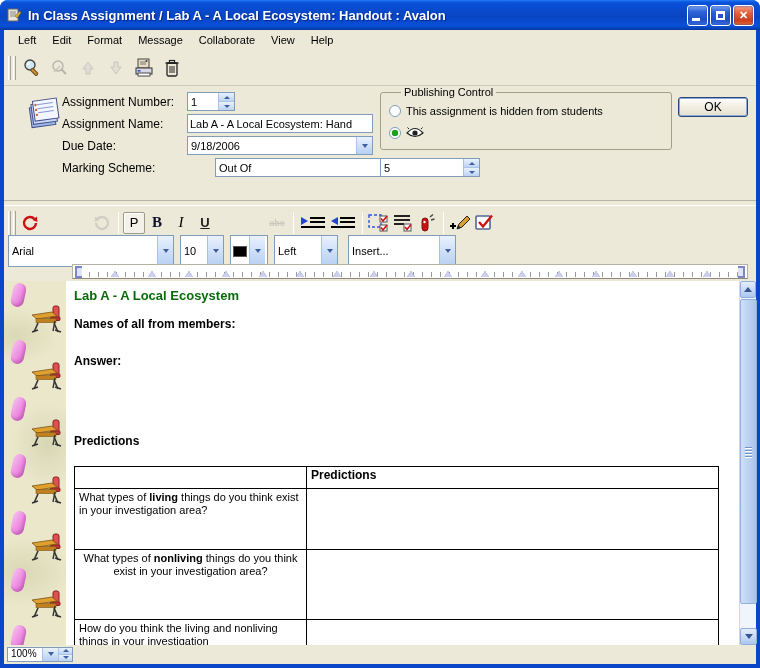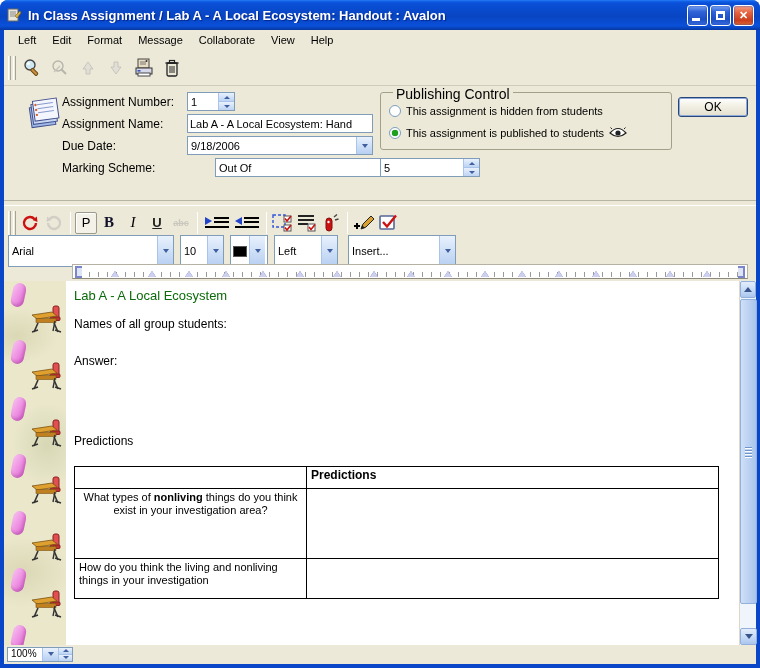--- a/index.html
+++ b/index.html
@@ -62,40 +62,40 @@
   .spin { width:16px; flex:0 0 16px; height:100%; display:flex; flex-direction:column; border-left:1px solid #a8c4ea; }
   .spin .s { flex:1; background:linear-gradient(180deg,#e9f1fd,#bdd4f3); display:flex; align-items:center; justify-content:center; }
   .spin .s + .s { border-top:1px solid #a8c4ea; }
   .chev-up-s { width:0;height:0;border-left:3px solid transparent;border-right:3px solid transparent;border-bottom:3px solid #3f5f9e; }
   .chev-dn-s { width:0;height:0;border-left:3px solid transparent;border-right:3px solid transparent;border-top:3px solid #3f5f9e; }
 
   .fieldset {
     position:absolute; left:376px; top:6px; width:292px; height:58px;
     border:1px solid #a3a08a; border-radius:3px; font-size:11px;
   }
-  .fieldset .legend { position:absolute; top:-7px; left:12px; background:#ece9d8; padding:0 3px; font-size:14px; }
+  .fieldset .legend { position:absolute; top:-7px; left:20px; background:#ece9d8; padding:0 3px; font-size:11px; }
   .radio-row { position:absolute; left:8px; display:flex; align-items:center; gap:5px; }
   .radio { width:12px; height:12px; border-radius:50%; border:1px solid #7b9ebd; background:#fff; position:relative; flex:0 0 12px; }
   .radio.checked::after { content:""; position:absolute; left:2px; top:2px; width:6px; height:6px; border-radius:50%; background:#1ba11b; box-shadow:0 0 1px #0a700a; }
 
   .okbtn {
     position:absolute; left:302px; top:11px; width:70px; height:20px;
     background:linear-gradient(180deg,#ffffff,#f2f0e4 45%,#e4e0cf);
     border:1px solid #26477c; border-radius:3px; font-size:12px;
     display:flex; align-items:center; justify-content:center;
     box-shadow:0 0 0 1px #8fa8d8 inset;
   }
 
   .groove { height:6px; border-top:1px solid #b8b4a4; border-bottom:1px solid #fff; background:#ece9d8; }
 
   
   .edbar { height:33px; display:flex; align-items:center; }
   .sep { width:1px; height:22px; background:#b8b4a4; border-right:1px solid #fff; margin:0 4px; }
   .ebtn { width:24px; height:24px; display:flex; align-items:center; justify-content:center; font-size:13px; }
-  .ebtn.disabled { opacity:.4; filter:grayscale(1); }
+  .ebtn.disabled { opacity:.4; filter:grayscale(1);margin-left:48px; }
   .pbtn { width:22px; height:22px; border:1px solid #9c9a8c; border-radius:2px; background:#f4f2e8; box-shadow:inset 1px 1px 0 #fff; display:flex; align-items:center; justify-content:center; font-size:13px; }
   .bold-b { font-weight:bold; font-family:"Liberation Serif",serif; color:#10102a; font-size:15px; }
   .ital-i { font-style:italic; font-family:"Liberation Serif",serif; font-size:15px; }
   .und-u { text-decoration:underline; font-size:13px; font-weight:bold; color:#222; }
   .abc { font-size:9px; color:#999; text-decoration:line-through; font-weight:bold; }
 
   .fontbar { height:24px; display:flex; align-items:center; padding-left:4px; gap:6px; }
   .fcombo { position:relative; height:32px; background:#fff; border:1px solid #7f9db9; display:flex; align-items:center; font-size:11px; }
   .swatch { width:14px; height:11px; background:#000; border:1px solid #555; margin:0 2px; }
 
@@ -122,21 +122,21 @@
       radial-gradient(50px 60px at 70% 45%, rgba(170,178,130,.3), transparent 70%),
       radial-gradient(70px 50px at 30% 80%, rgba(190,186,140,.35), transparent 70%),
       #eae7cb;
   }
   .munit { position:relative; height:57px; }
   .pill { position:absolute; left:8px; top:2px; width:13px; height:24px; border-radius:7px;
     background:linear-gradient(110deg,#f7c3ef 0%, #ee8fe2 55%, #d96ccc 100%); transform:rotate(12deg);
     box-shadow:inset -2px -2px 3px rgba(160,60,150,.4); }
   .desk { position:absolute; left:26px; top:22px; }
   .doccontent { flex:1; position:relative; overflow:hidden; font-size:12px; color:#000; }
-  .dline { position:absolute; left:8px; font-weight:normal; white-space:nowrap; }
+  .dline { position:absolute; left:8px; font-weight:bold; white-space:nowrap; }
   .dheading { color:#0a6b0a; font-size:13px; }
 
   table.pred { position:absolute; left:8px; top:185px; width:645px; border-collapse:collapse; table-layout:fixed; }
   table.pred td { border:1px solid #000; vertical-align:top; padding:2px 4px; font-size:11px; line-height:13px; }
   table.pred col.c1 { width:232px; }
   table.pred tr.hd td { height:22px; font-weight:bold; font-size:12px; }
   table.pred tr.r0 td { height:61px; }
   table.pred tr.r1 td { height:70px;text-align:center; }
   table.pred tr.r2 td { height:40px; }
 
@@ -311,21 +311,20 @@
 
       <div class="fieldset">
         <span class="legend">Publishing Control</span>
         <div>
             <div class="radio-row" style="top: 12px;">
               <span class="radio"></span>
               <span>This assignment is hidden from students</span>
             </div>
             <div class="radio-row" style="top: 34px;">
               <span class="radio checked"></span>
-              <span>This assignment is published to students</span>
               <svg width="18" height="12" viewBox="0 0 18 12">
                 <path d="M1 6 Q 9 -3 17 6 Q 9 13 1 6 Z" fill="#fff" stroke="#222" stroke-width="1.2"></path>
                 <circle cx="9" cy="6" r="2.6" fill="#222"></circle>
                 <line x1="3" y1="2" x2="1.5" y2="0.5" stroke="#222"></line>
                 <line x1="15" y1="2" x2="16.5" y2="0.5" stroke="#222"></line>
               </svg>
             </div>
           </div>
       </div>
 
@@ -570,33 +569,37 @@
     <line x1="25" y1="27" x2="31" y2="29" stroke="#333" stroke-width="1.4"></line>
   </svg>
           </div>
           <div class="munit">
             <span class="pill"></span>
           </div>
         </div>
 
       <div class="doccontent">
         <div class="dline dheading" style="top:7px;">Lab A - A Local Ecosystem</div>
-        <div class="dline" style="top:36px;">Names of all group students:</div>
+        <div class="dline" style="top:36px;">Names of all from members:</div>
         <div class="dline" style="top:73px;">Answer:</div>
         <div class="dline" style="top:153px;">Predictions</div>
 
         <table class="pred">
           <colgroup>
               <col class="c1">
               <col>
             </colgroup>
           <tbody>
               <tr class="hd">
                 <td></td>
                 <td>Predictions</td>
+              </tr>
+              <tr class="r0">
+                <td>What types of <b>living</b> things do you think exist in your investigation area?</td>
+                <td></td>
               </tr>
               <tr class="r1">
                 <td>What types of <b>nonliving</b> things do you think exist in your investigation area?</td>
                 <td></td>
               </tr>
               <tr class="r2">
                 <td>How do you think the living and nonliving things in your investigation</td>
                 <td></td>
               </tr>
             </tbody>

